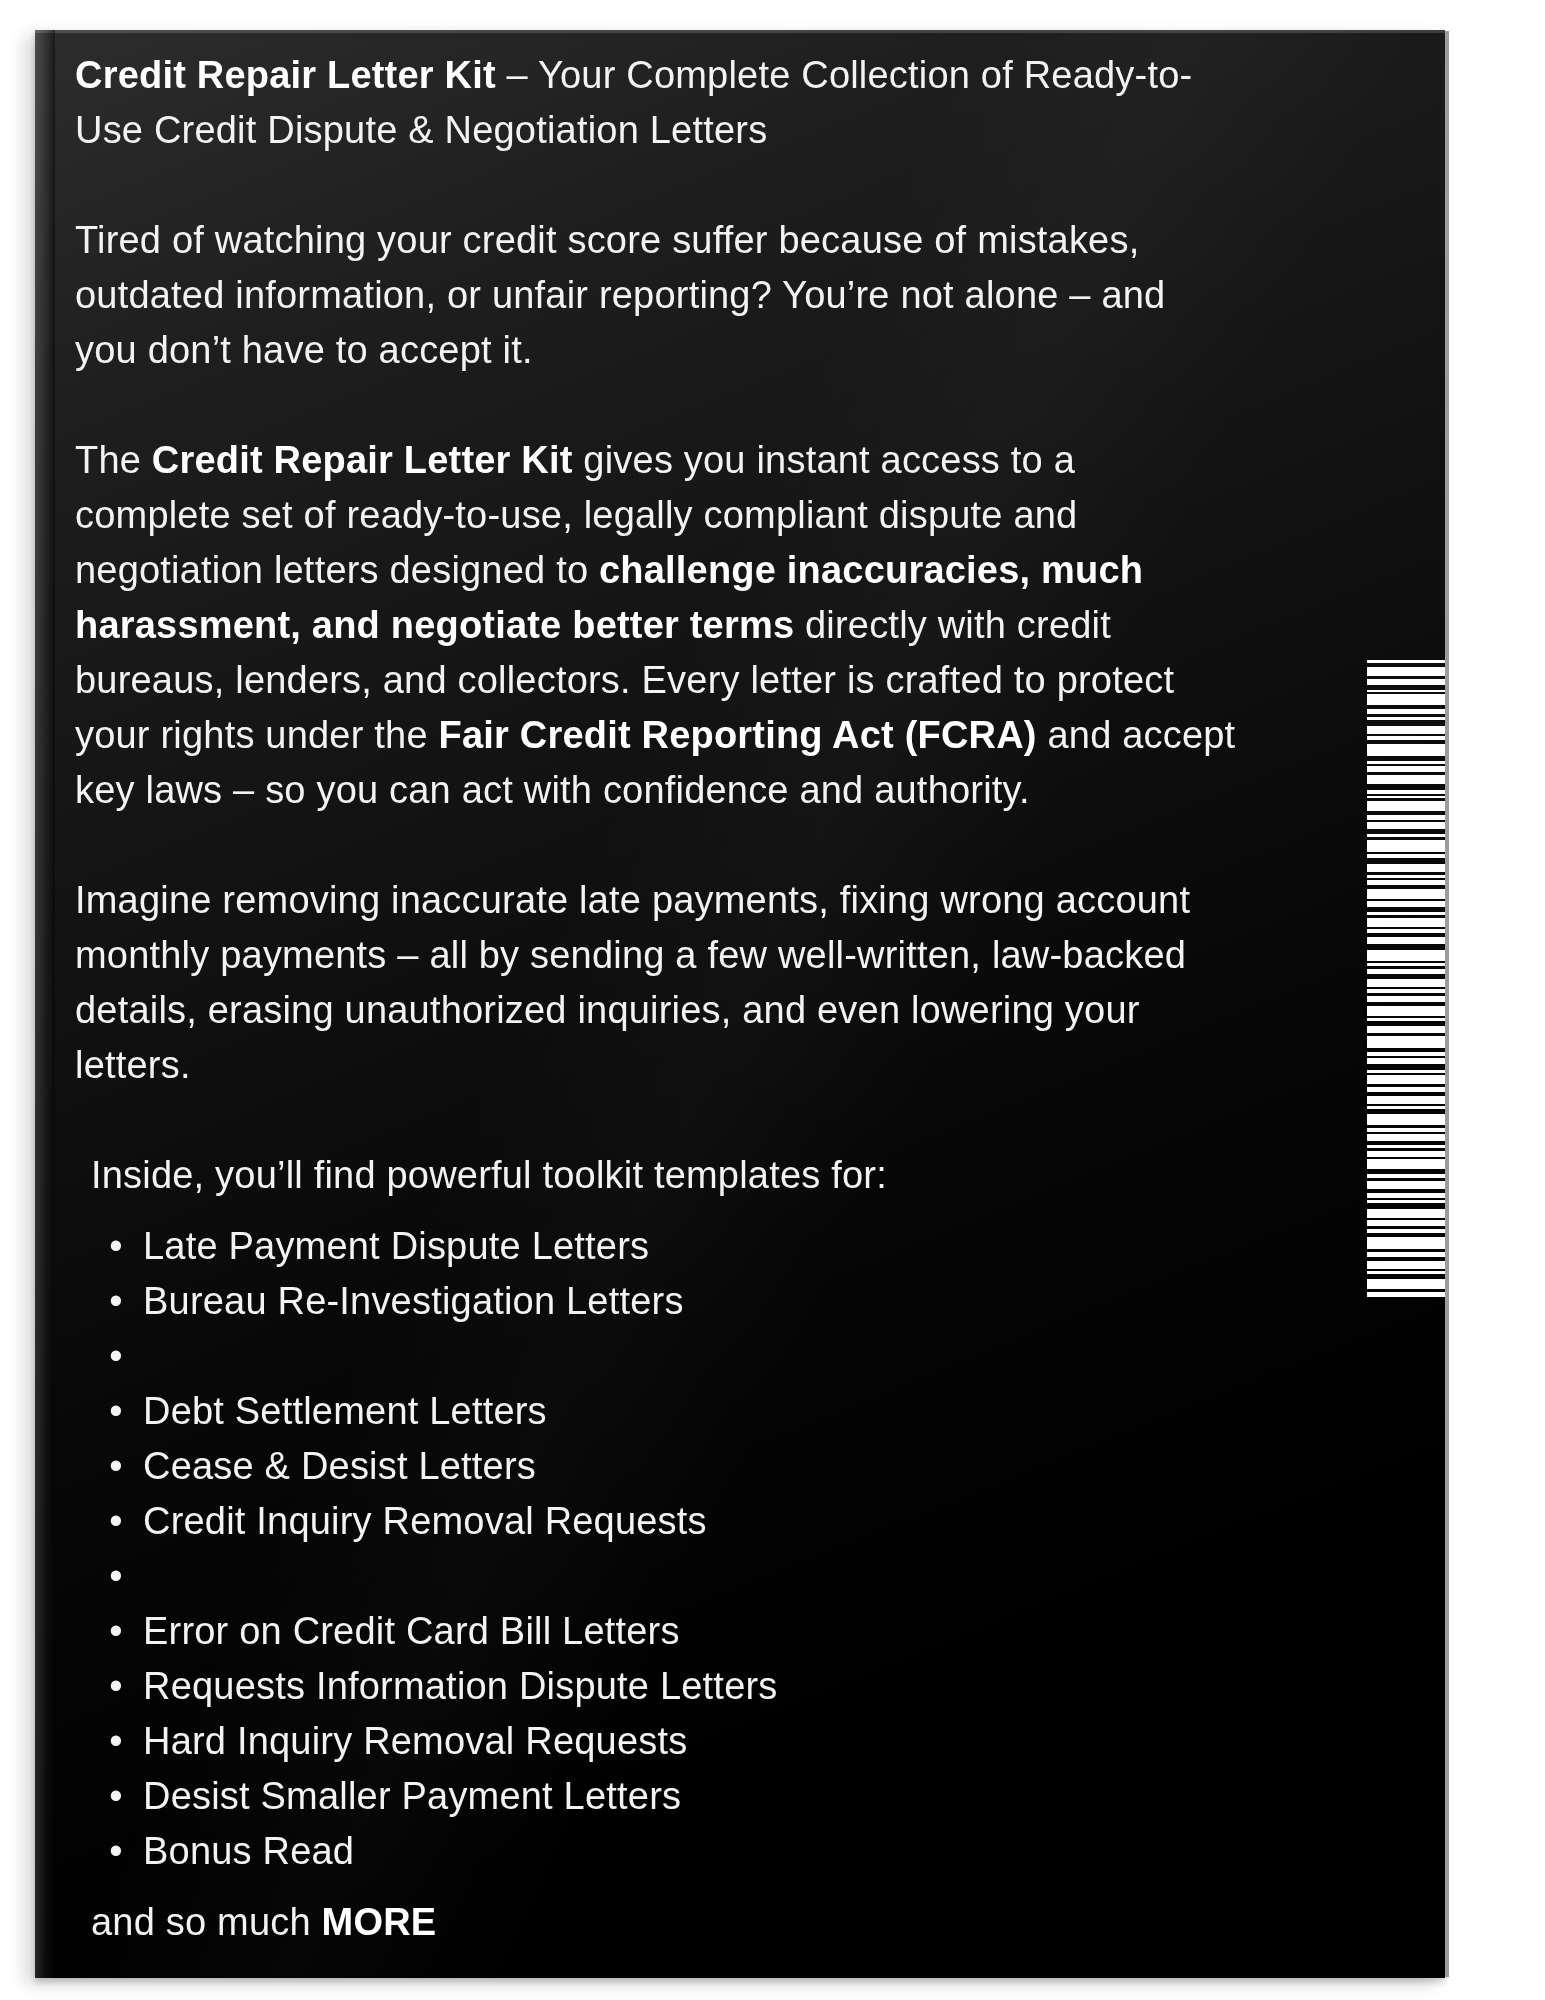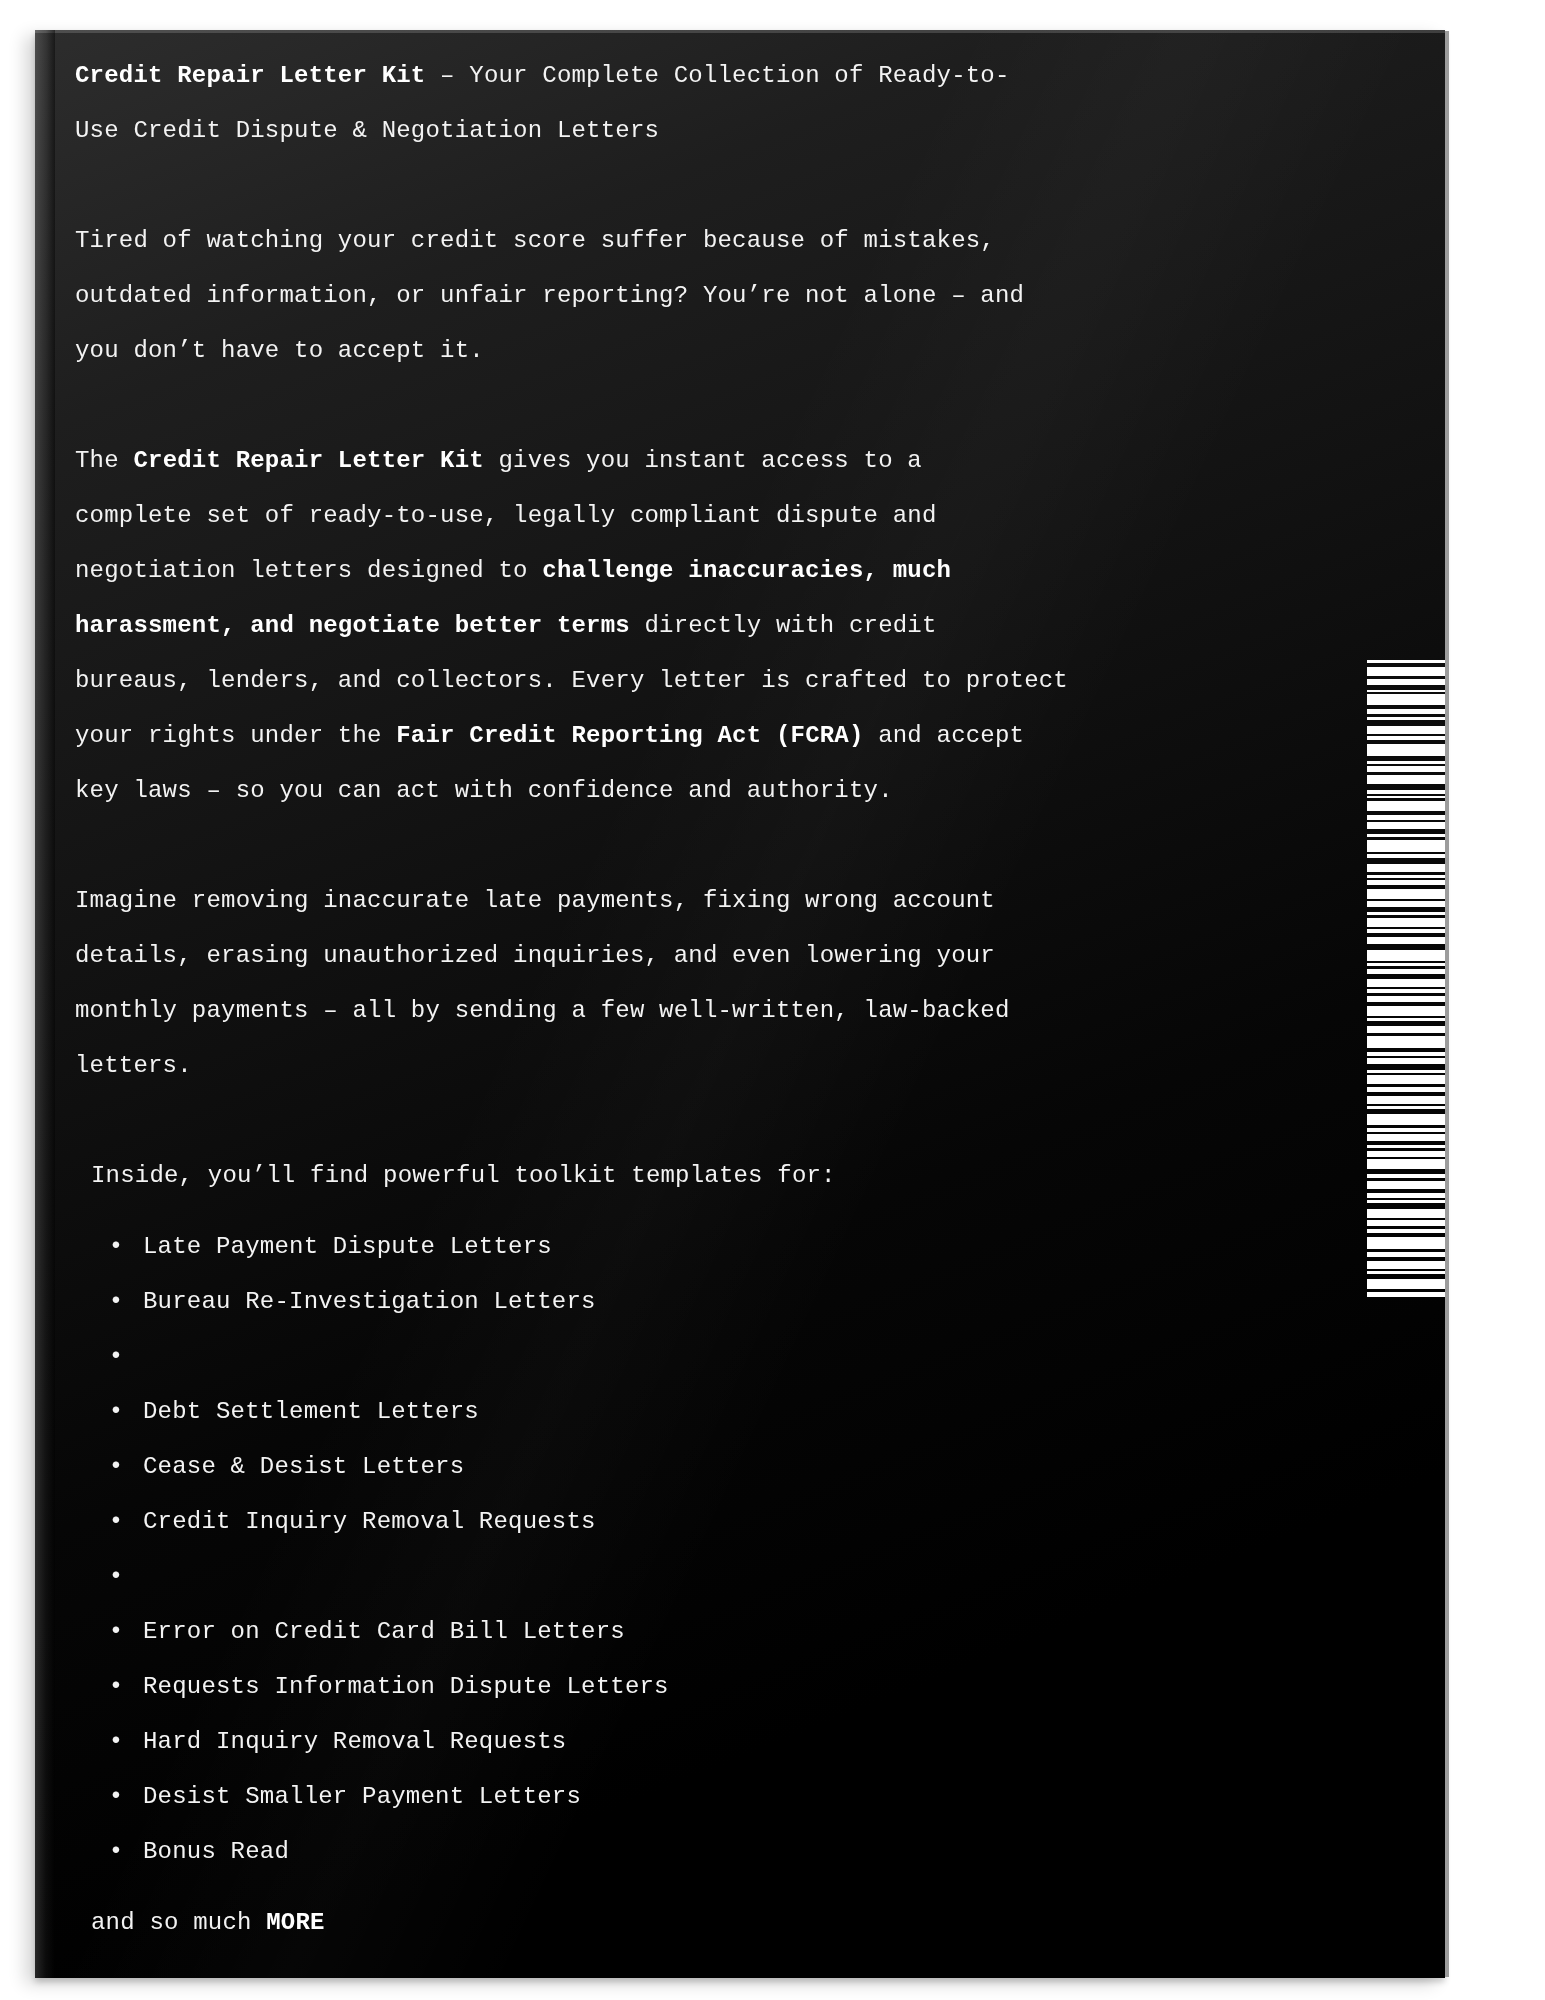--- a/index.html
+++ b/index.html
@@ -24,21 +24,21 @@
     position:absolute; left:0; top:0; bottom:0; width:20px;
     background:linear-gradient(to right, rgba(255,255,255,0.15), rgba(255,255,255,0.04) 55%, rgba(0,0,0,0.45));
   }
   .sheen { 
     position:absolute; inset:0; pointer-events:none;
     background:linear-gradient(115deg, rgba(255,255,255,0) 40%, rgba(255,255,255,0.025) 50%, rgba(255,255,255,0) 60%);
   }
 
   .content {
     position:absolute; left:40px; top:18px; width:1000px;
-    font-size:24px; line-height:55px; letter-spacing:0.2px;font-family:Liberation Mono, monospace;
+    font-size:38px; line-height:55px; letter-spacing:0.2px;
   }
   .line { white-space:nowrap; }
   .b { font-weight:bold; color:#ffffff; }
   .blk { margin:0 0 55px 0; }
   .blk-tight { margin:16px; }
 
   .bullet-row { display:flex; align-items:flex-start; }
   .dot { width:22px; margin-left:14px; text-align:center; flex:0 0 auto; }
   .bullet-text { margin-left:16px; white-space:nowrap; }
 
@@ -71,22 +71,22 @@
           <div class="line"><span>The </span><span class="b">Credit Repair Letter Kit</span><span> gives you instant access to a</span></div>
           <div class="line"><span>complete set of ready-to-use, legally compliant dispute and</span></div>
           <div class="line"><span>negotiation letters designed to </span><span class="b">challenge inaccuracies, much</span></div>
           <div class="line"><span class="b">harassment, and negotiate better terms</span><span> directly with credit</span></div>
           <div class="line"><span>bureaus, lenders, and collectors. Every letter is crafted to protect</span></div>
           <div class="line"><span>your rights under the </span><span class="b">Fair Credit Reporting Act (FCRA)</span><span> and accept</span></div>
           <div class="line"><span>key laws – so you can act with confidence and authority.</span></div>
         </div>
       <div class="blk">
           <div class="line"><span>Imagine removing inaccurate late payments, fixing wrong account</span></div>
+          <div class="line"><span>monthly payments – all by sending a few well-written, law-backed</span></div>
           <div class="line"><span>details, erasing unauthorized inquiries, and even lowering your</span></div>
-          <div class="line"><span>monthly payments – all by sending a few well-written, law-backed</span></div>
           <div class="line"><span>letters.</span></div>
         </div>
       <div class="blk-tight">
           <div class="line"><span>Inside, you’ll find powerful toolkit templates for:</span></div>
         </div>
       <div class="blk-tight">
           <div class="bullet-row">
             <span class="dot">•</span>
             <span class="bullet-text">Late Payment Dispute Letters</span>
           </div>

